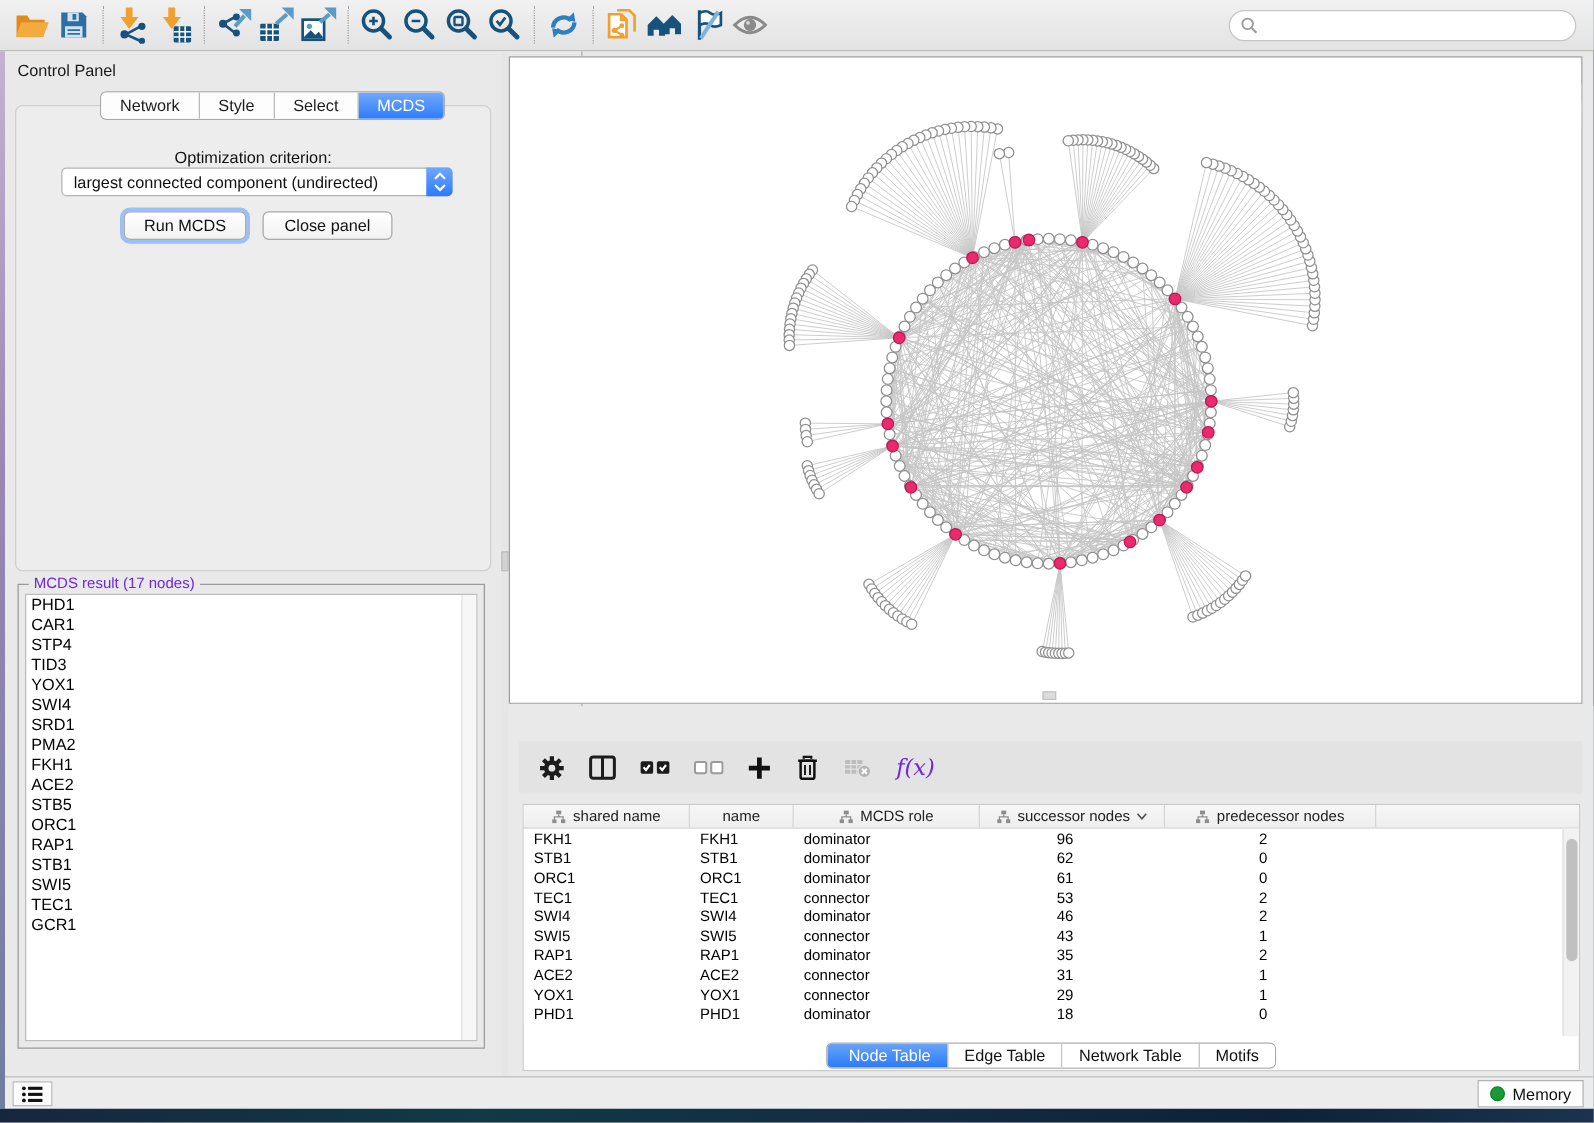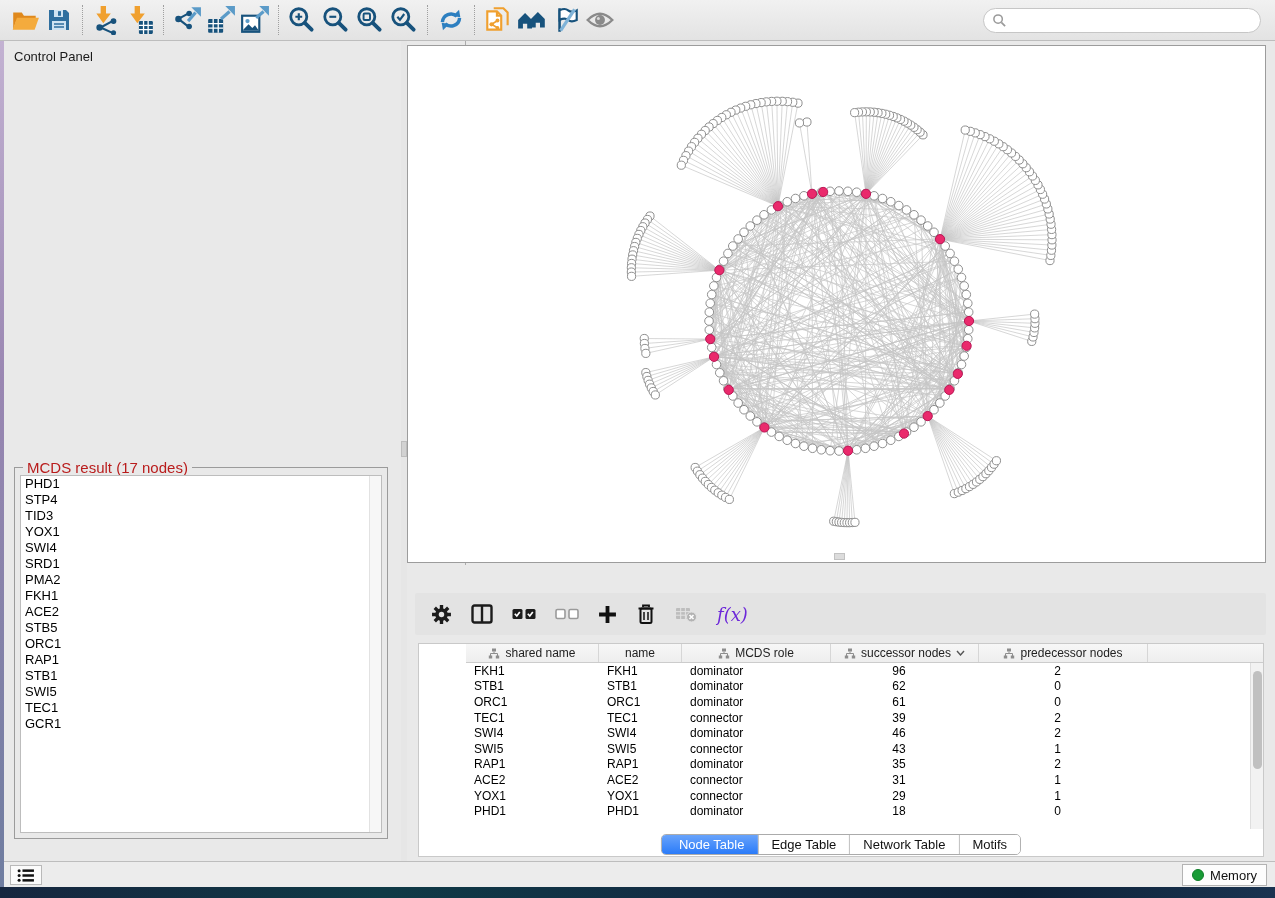--- a/index.html
+++ b/index.html
@@ -48,21 +48,21 @@
     align-items:center; justify-content:center; gap:1px; }
   .btn-row { position:absolute; left:0; right:0; top:84px; }
   .pushbtn { position:absolute; height:23px; background:linear-gradient(#ffffff,#f2f2f2);
     border:1px solid #a9a9a9; border-radius:5px; font-size:13px; color:#111;
     display:flex; align-items:center; justify-content:center; }
   .pushbtn.focusring { box-shadow:0 0 0 3px rgba(110,167,253,.65); }
 
   .fieldset { position:absolute; left:10px; top:426px; width:374px; height:372px;
     border:1px solid #9b9b9b; }
   .fieldset .legend { position:absolute; left:8px; top:-9px; background:#e9e9e9; padding:0 4px;
-    font-size:15px; color:#b91c1c;text-align:center; }
+    font-size:12px; color:#6d28d9;text-align:center; }
   .mcds-list { position:absolute; left:5px; top:7px; right:5px; bottom:5px; background:#fff;
     border:1px solid #bdbdbd; overflow:hidden; }
   .mcds-list .scrolltrack { position:absolute; right:0; top:0; bottom:0; width:12px;
     background:#f7f7f7; border-left:1px solid #e2e2e2; }
   .mcds-item { font-size:13px; line-height:16px; padding-left:4px; color:#000; }
 
   
   .v-splitter { position:absolute; left:401px; top:41px; width:6px; height:820px; background:#e6e6e6; }
   .v-splitter .knob { position:absolute; left:0; top:400px; width:6px; height:16px;
     background:#d2d2d2; border:1px solid #bdbdbd; }
@@ -83,21 +83,21 @@
     background:#dcdcdc; border:1px solid #c2c2c2; }
 
   
   .table-panel { position:absolute; left:407px; top:565px; width:868px; height:296px; background:#e9e9e9; }
   .tp-titlebar { position:relative; height:26px; }
   .tp-toolbar { position:absolute; left:8px; top:28px; width:851px; height:42px; background:#e3e3e3;
     border-radius:2px; display:flex; align-items:center; gap:19px; padding-left:16px; }
   .fx { font-family:"DejaVu Serif", serif; font-style:italic; font-size:18px; color:#6d28d9; }
 
   .ntable { position:absolute; left:11px; top:78px; width:846px; height:214px; background:#fff;
-    border:1px solid #c9c9c9;padding-left:47px; }
+    border:1px solid #c9c9c9; }
   .thead { display:flex; height:19px; background:linear-gradient(#f7f7f7,#eeeeee);
     border-bottom:1px solid #cccccc; }
   .th { display:flex; align-items:center; justify-content:center; gap:5px; font-size:12px; color:#222;
     border-right:1px solid #d6d6d6; overflow:hidden; }
   .th:last-child { border-right:none; }
   .tbody { position:relative; }
   .trow { display:flex; height:15.6px; align-items:center; background:#fff; }
   .td { font-size:12px; color:#000; overflow:hidden; white-space:nowrap; }
   .td.l { text-align:left; padding-left:8px; }
   .td.r { text-align:center; padding-right:12px; }
@@ -279,27 +279,52 @@
       <span class="win-icons">
         <svg width="11" height="11" viewBox="0 0 11 11">
           <rect x="1" y="1" width="9" height="9" fill="none" stroke="#333" stroke-width="1.6"></rect>
         </svg>
         <svg width="11" height="11" viewBox="0 0 11 11">
           <path d="M1.5 1.5 L9.5 9.5 M9.5 1.5 L1.5 9.5" stroke="#111" stroke-width="2.2"></path>
         </svg>
       </span>
     </div>
 
-
+    <div class="seg-tabs">
+      <div class="seg">Network</div>
+      <div class="seg">Style</div>
+      <div class="seg">Select</div>
+      <div class="seg sel">MCDS</div>
+    </div>
+
+    <div class="cp-content">
+      <div class="opt-label">Optimization criterion:</div>
+      <div class="dropdown">
+        <span class="val">largest connected component (undirected)</span>
+        <span class="stepper">
+          <svg width="12" height="8" viewBox="0 0 12 8">
+              <path d="M2 6 L6 2 L10 6" fill="none" stroke="#fff" stroke-width="1.8"></path>
+            </svg>
+          <svg width="12" height="8" viewBox="0 0 12 8">
+              <path d="M2 2 L6 6 L10 2" fill="none" stroke="#fff" stroke-width="1.8"></path>
+            </svg>
+        </span>
+      </div>
+      <div class="btn-row">
+        <div class="pushbtn focusring" style="left:86px; width:98px;">Run MCDS</div>
+        <div class="pushbtn" style="left:197px; width:104px;">Close panel</div>
+      </div>
+    </div>
 
     <div class="fieldset">
       <span class="legend">MCDS result (17 nodes)</span>
       <div class="mcds-list">
         <div class="scrolltrack"></div>
       <div class="mcds-item">PHD1</div>
+          <div class="mcds-item">CAR1</div>
           <div class="mcds-item">STP4</div>
           <div class="mcds-item">TID3</div>
           <div class="mcds-item">YOX1</div>
           <div class="mcds-item">SWI4</div>
           <div class="mcds-item">SRD1</div>
           <div class="mcds-item">PMA2</div>
           <div class="mcds-item">FKH1</div>
           <div class="mcds-item">ACE2</div>
           <div class="mcds-item">STB5</div>
           <div class="mcds-item">ORC1</div>
@@ -1312,21 +1337,21 @@
             <div class="td l" style="width: 133px;">ORC1</div>
             <div class="td l" style="width: 83px;">ORC1</div>
             <div class="td l" style="width: 149px;">dominator</div>
             <div class="td r" style="width: 148px;">61</div>
             <div class="td r" style="width: 169px;">0</div>
           </div>
           <div class="trow">
             <div class="td l" style="width: 133px;">TEC1</div>
             <div class="td l" style="width: 83px;">TEC1</div>
             <div class="td l" style="width: 149px;">connector</div>
-            <div class="td r" style="width: 148px;">39</div>
+            <div class="td r" style="width: 148px;">53</div>
             <div class="td r" style="width: 169px;">2</div>
           </div>
           <div class="trow">
             <div class="td l" style="width: 133px;">SWI4</div>
             <div class="td l" style="width: 83px;">SWI4</div>
             <div class="td l" style="width: 149px;">dominator</div>
             <div class="td r" style="width: 148px;">46</div>
             <div class="td r" style="width: 169px;">2</div>
           </div>
           <div class="trow">

